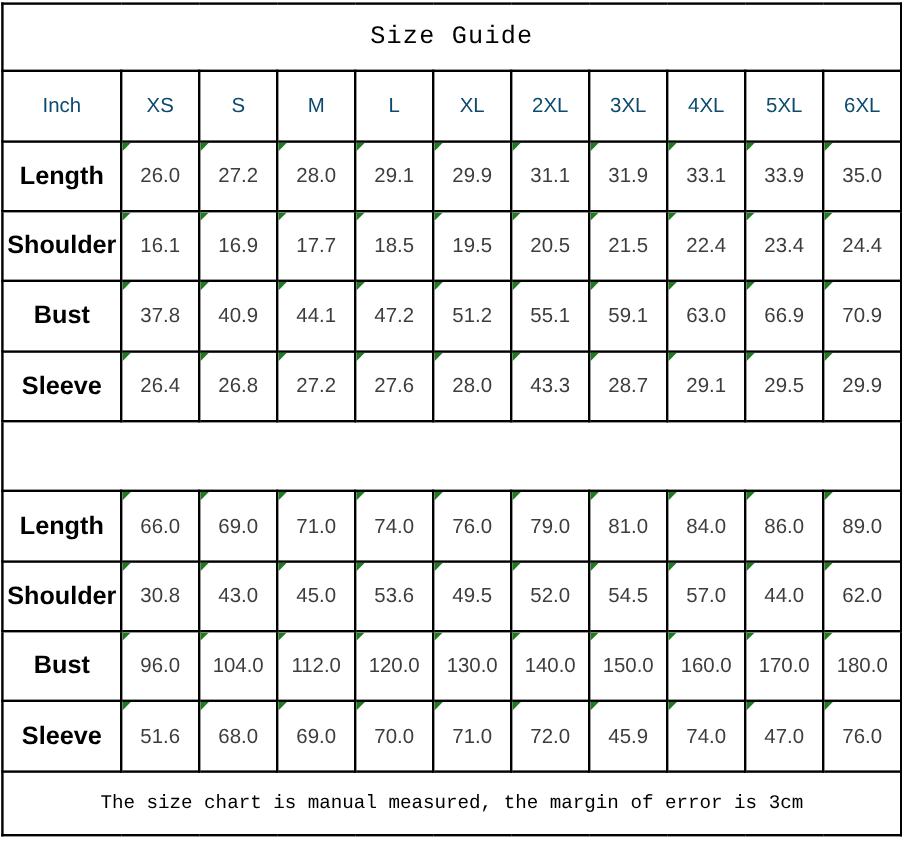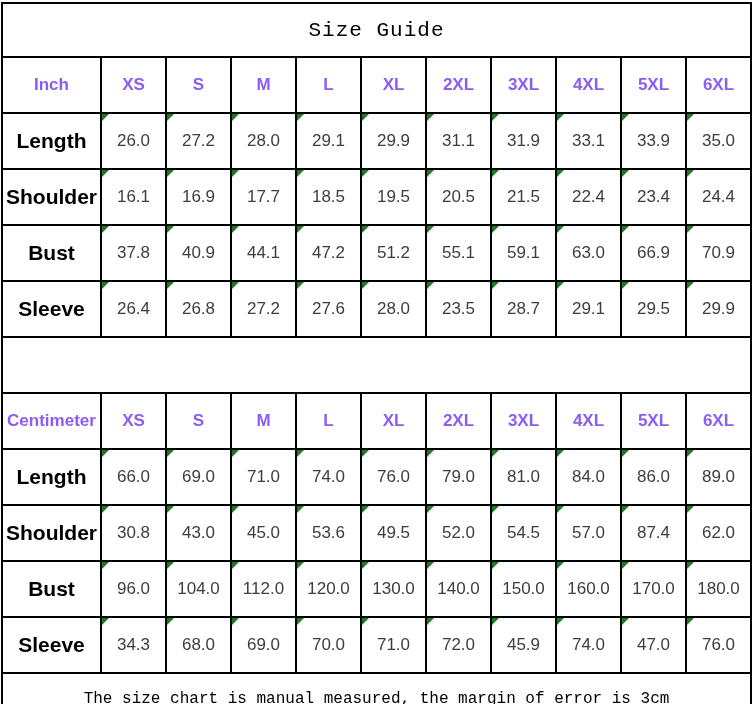--- a/index.html
+++ b/index.html
@@ -9,21 +9,21 @@
     width:749px;height:695px;
     border-collapse:collapse;table-layout:fixed;
     background:#ffffff;
   }
   table.size-guide td, table.size-guide th{
     border:2px solid #000;
     text-align:center;vertical-align:middle;
     padding:0;position:relative;overflow:hidden;
   }
   tr.r-title td{height:52px;font-family:"Liberation Mono","DejaVu Sans Mono",monospace;font-size:21px;font-weight:400;color:#000;letter-spacing:1px;}
-  tr.r-head th{height:54px;font-size:17px;font-weight:700;color:#8b5cf6;}
+  tr.r-head th{height:54px;font-size:17px;font-weight:400;color:#0c4a6e;}
   tr.r-data td{height:54px;}
   td.label{font-size:21px;font-weight:700;color:#000;}
   td.val{font-size:17px;font-weight:400;color:#3d3d3d;}
   tr.r-gap td{height:54px;}
   tr.r-foot td{height:49px;font-family:"Liberation Mono","DejaVu Sans Mono",monospace;font-size:16px;color:#000;}
   span.tri{
     position:absolute;top:0;left:0;width:0;height:0;
     border-top:7px solid var(--tri-green,#1e7b1f);
     border-right:7px solid transparent;
   }
@@ -103,46 +103,33 @@
         <td class="val"><span class="tri"></span><span>66.9</span></td>
         <td class="val"><span class="tri"></span><span>70.9</span></td>
       </tr>
       <tr class="r-data">
         <td class="label">Sleeve</td>
         <td class="val"><span class="tri"></span><span>26.4</span></td>
         <td class="val"><span class="tri"></span><span>26.8</span></td>
         <td class="val"><span class="tri"></span><span>27.2</span></td>
         <td class="val"><span class="tri"></span><span>27.6</span></td>
         <td class="val"><span class="tri"></span><span>28.0</span></td>
-        <td class="val"><span class="tri"></span><span>23.5</span></td>
+        <td class="val"><span class="tri"></span><span>43.3</span></td>
         <td class="val"><span class="tri"></span><span>28.7</span></td>
         <td class="val"><span class="tri"></span><span>29.1</span></td>
         <td class="val"><span class="tri"></span><span>29.5</span></td>
         <td class="val"><span class="tri"></span><span>29.9</span></td>
       </tr>
     </tbody>
   <tbody>
     <tr class="r-gap">
       <td colspan="11"></td>
     </tr>
   </tbody>
   <tbody>
-      <tr class="r-head">
-        <th>Centimeter</th>
-        <th>XS</th>
-        <th>S</th>
-        <th>M</th>
-        <th>L</th>
-        <th>XL</th>
-        <th>2XL</th>
-        <th>3XL</th>
-        <th>4XL</th>
-        <th>5XL</th>
-        <th>6XL</th>
-      </tr>
       <tr class="r-data">
         <td class="label">Length</td>
         <td class="val"><span class="tri"></span><span>66.0</span></td>
         <td class="val"><span class="tri"></span><span>69.0</span></td>
         <td class="val"><span class="tri"></span><span>71.0</span></td>
         <td class="val"><span class="tri"></span><span>74.0</span></td>
         <td class="val"><span class="tri"></span><span>76.0</span></td>
         <td class="val"><span class="tri"></span><span>79.0</span></td>
         <td class="val"><span class="tri"></span><span>81.0</span></td>
         <td class="val"><span class="tri"></span><span>84.0</span></td>
@@ -152,39 +139,39 @@
       <tr class="r-data">
         <td class="label">Shoulder</td>
         <td class="val"><span class="tri"></span><span>30.8</span></td>
         <td class="val"><span class="tri"></span><span>43.0</span></td>
         <td class="val"><span class="tri"></span><span>45.0</span></td>
         <td class="val"><span class="tri"></span><span>53.6</span></td>
         <td class="val"><span class="tri"></span><span>49.5</span></td>
         <td class="val"><span class="tri"></span><span>52.0</span></td>
         <td class="val"><span class="tri"></span><span>54.5</span></td>
         <td class="val"><span class="tri"></span><span>57.0</span></td>
-        <td class="val"><span class="tri"></span><span>87.4</span></td>
+        <td class="val"><span class="tri"></span><span>44.0</span></td>
         <td class="val"><span class="tri"></span><span>62.0</span></td>
       </tr>
       <tr class="r-data">
         <td class="label">Bust</td>
         <td class="val"><span class="tri"></span><span>96.0</span></td>
         <td class="val"><span class="tri"></span><span>104.0</span></td>
         <td class="val"><span class="tri"></span><span>112.0</span></td>
         <td class="val"><span class="tri"></span><span>120.0</span></td>
         <td class="val"><span class="tri"></span><span>130.0</span></td>
         <td class="val"><span class="tri"></span><span>140.0</span></td>
         <td class="val"><span class="tri"></span><span>150.0</span></td>
         <td class="val"><span class="tri"></span><span>160.0</span></td>
         <td class="val"><span class="tri"></span><span>170.0</span></td>
         <td class="val"><span class="tri"></span><span>180.0</span></td>
       </tr>
       <tr class="r-data">
         <td class="label">Sleeve</td>
-        <td class="val"><span class="tri"></span><span>34.3</span></td>
+        <td class="val"><span class="tri"></span><span>51.6</span></td>
         <td class="val"><span class="tri"></span><span>68.0</span></td>
         <td class="val"><span class="tri"></span><span>69.0</span></td>
         <td class="val"><span class="tri"></span><span>70.0</span></td>
         <td class="val"><span class="tri"></span><span>71.0</span></td>
         <td class="val"><span class="tri"></span><span>72.0</span></td>
         <td class="val"><span class="tri"></span><span>45.9</span></td>
         <td class="val"><span class="tri"></span><span>74.0</span></td>
         <td class="val"><span class="tri"></span><span>47.0</span></td>
         <td class="val"><span class="tri"></span><span>76.0</span></td>
       </tr>

